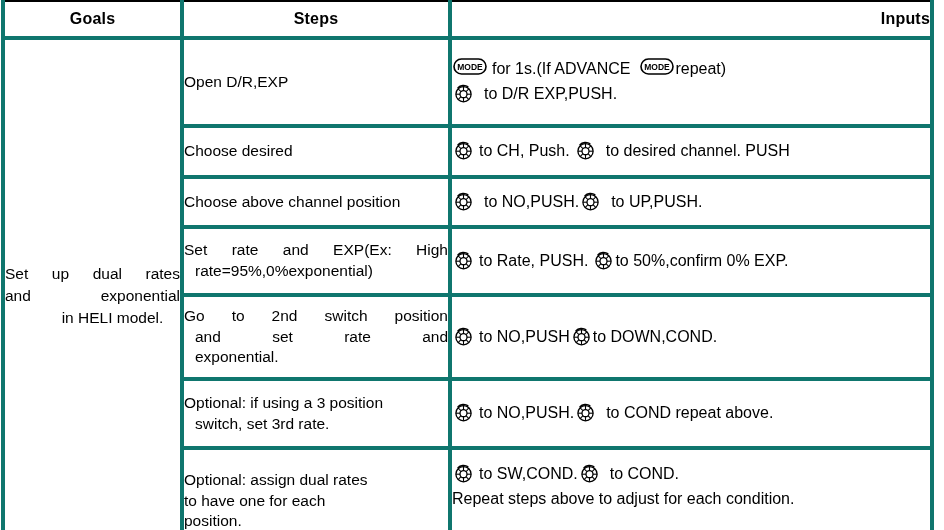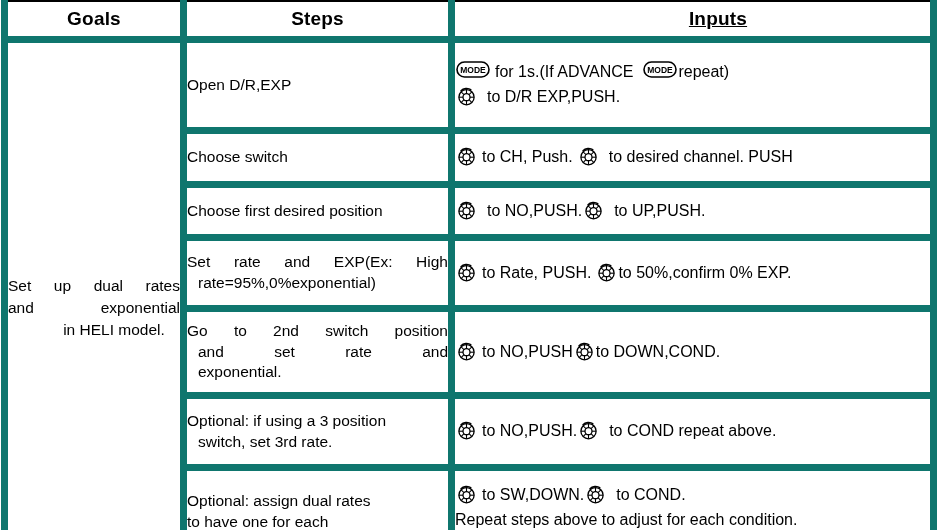--- a/index.html
+++ b/index.html
@@ -15,44 +15,43 @@
     overflow: hidden;
   }
   .doc-table {
     border-collapse: collapse;
     table-layout: fixed;
     width: 931px;
     margin: 0 0 0 1px;
     border: 2px solid #000;
   }
   .doc-table td, .doc-table th {
-    border: 7px solid #0f766e;
+    border: 4px solid #0f766e;
     padding: 0;
     vertical-align: middle;
   }
   .col-goals   { width: 179px; }
   .col-steps   { width: 268px; }
   .col-inputs  { width: 482px; }
 
   
   .hdr-row th {
     height: 34px;
     border-bottom: 2px solid #000;
     border-top: none;
   }
   .hdr-cell {
-    font-size: 19px;
+    font-size: 16px;
     font-weight: bold;
     text-align: center;
     letter-spacing: 0.2px;
   }
   .hdr-cell.left-pad {
-    text-align: center;
+    text-align: right;
     padding-left: 51px;
-    text-decoration: underline;
   }
 
   
   .goals-cell {
     text-align: justify;
     text-align-last: center;
     font-size: 15.5px;
     line-height: 1.42;
     padding: 0 8px;
     vertical-align: middle;
@@ -178,21 +177,21 @@
               <path d="M4.6 5.0 A8.4 8.4 0 0 1 15.3 3.9" fill="none" stroke="#000" stroke-width="1.3"></path>
               <path d="M15.3 3.9 l-2.4 -0.5 l1.5 2.0 z" fill="#000"></path>
             </svg>
           </span><span class="sp-md"></span><span>to D/R EXP,PUSH.</span>
         </span>
       </td>
     </tr>
 
     <tr>
       <td class="steps-cell" style="height:47px">
-        <span class="sline">Choose switch</span>
+        <span class="sline">Choose desired</span>
       </td>
       <td class="inputs-cell">
         <span class="iline">
           <span class="icon-dial">
             <svg viewBox="0 0 21 21" width="21" height="21" aria-hidden="true">
               <g fill="none" stroke="#000" stroke-width="1.3">
                 <circle cx="10.5" cy="11.2" r="7.6"></circle>
                   <circle cx="10.5" cy="11.2" r="3.5"></circle>
               </g>
               <g stroke="#000" stroke-width="1.1">
@@ -227,21 +226,21 @@
               <path d="M4.6 5.0 A8.4 8.4 0 0 1 15.3 3.9" fill="none" stroke="#000" stroke-width="1.3"></path>
               <path d="M15.3 3.9 l-2.4 -0.5 l1.5 2.0 z" fill="#000"></path>
             </svg>
           </span><span class="sp-md"></span><span>to desired channel. PUSH</span>
         </span>
       </td>
     </tr>
 
     <tr>
       <td class="steps-cell" style="height:46px">
-        <span class="sline">Choose first desired position</span>
+        <span class="sline">Choose above channel position</span>
       </td>
       <td class="inputs-cell">
         <span class="iline">
           <span class="icon-dial">
             <svg viewBox="0 0 21 21" width="21" height="21" aria-hidden="true">
               <g fill="none" stroke="#000" stroke-width="1.3">
                 <circle cx="10.5" cy="11.2" r="7.6"></circle>
                   <circle cx="10.5" cy="11.2" r="3.5"></circle>
               </g>
               <g stroke="#000" stroke-width="1.1">
@@ -452,21 +451,21 @@
                 <line x1="18.1" y1="11.2" x2="14.0" y2="11.2"></line>
                   <line x1="15.9" y1="16.6" x2="13.0" y2="13.7"></line>
                 <line x1="10.5" y1="18.8" x2="10.5" y2="14.7"></line>
                   <line x1="5.1" y1="16.6" x2="8.0" y2="13.7"></line>
                 <line x1="2.9" y1="11.2" x2="7.0" y2="11.2"></line>
                   <line x1="5.1" y1="5.8" x2="8.0" y2="8.7"></line>
               </g>
               <path d="M4.6 5.0 A8.4 8.4 0 0 1 15.3 3.9" fill="none" stroke="#000" stroke-width="1.3"></path>
               <path d="M15.3 3.9 l-2.4 -0.5 l1.5 2.0 z" fill="#000"></path>
             </svg>
-          </span><span class="sp-sm"></span><span>to SW,DOWN.</span><span class="icon-dial">
+          </span><span class="sp-sm"></span><span>to SW,COND.</span><span class="icon-dial">
             <svg viewBox="0 0 21 21" width="21" height="21" aria-hidden="true">
               <g fill="none" stroke="#000" stroke-width="1.3">
                 <circle cx="10.5" cy="11.2" r="7.6"></circle>
                   <circle cx="10.5" cy="11.2" r="3.5"></circle>
               </g>
               <g stroke="#000" stroke-width="1.1">
                 <line x1="10.5" y1="3.6" x2="10.5" y2="7.7"></line>
                   <line x1="15.9" y1="5.8" x2="13.0" y2="8.7"></line>
                 <line x1="18.1" y1="11.2" x2="14.0" y2="11.2"></line>
                   <line x1="15.9" y1="16.6" x2="13.0" y2="13.7"></line>

